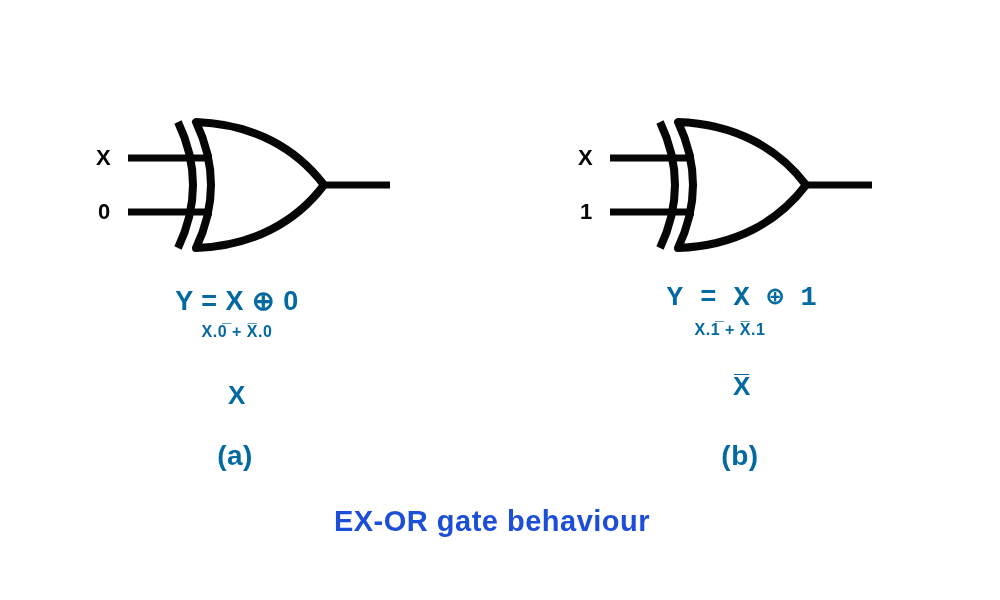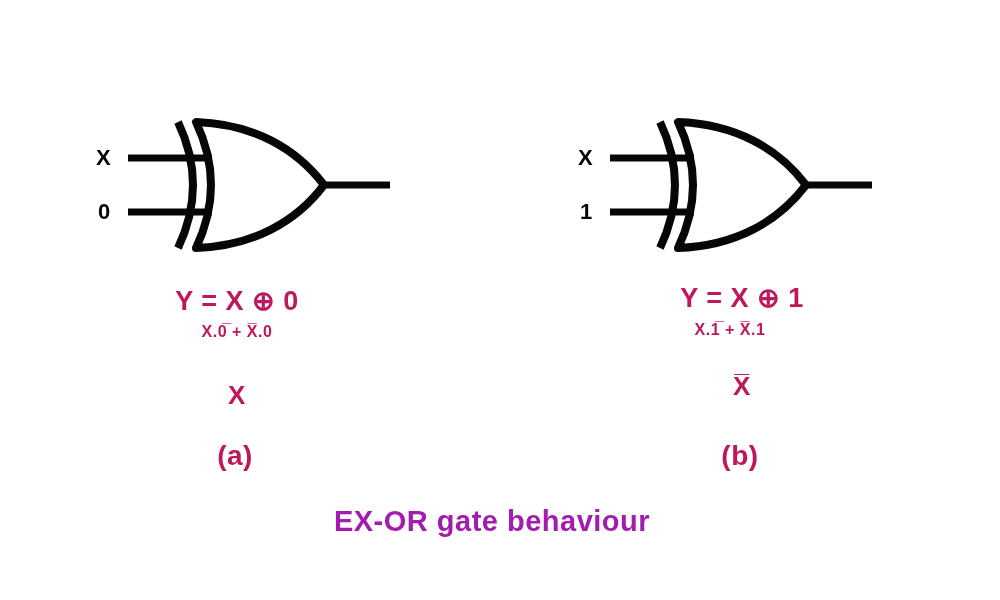--- a/index.html
+++ b/index.html
@@ -31,37 +31,37 @@
     font-size: 22px;
     font-weight: 700;
     color: #060606;
     line-height: 1;
   }
   .eq {
     position: absolute;
     width: 300px;
     text-align: center;
     font-weight: 700;
-    color: #be185d;
+    color: #0369a1;
     line-height: 1.1;
     letter-spacing: 0.5px;
   }
   .eq1 { font-size: 27px; }
   .eq2 { font-size: 16px; }
   .eq3 { font-size: 26px; }
   .fig-label { font-size: 28px; }
   .caption {
     position: absolute;
     left: 290px;
     top: 505px;
     width: 404px;
     text-align: center;
     font-size: 29px;
     font-weight: 700;
-    color: #a21caf;
+    color: #1d4ed8;
     letter-spacing: 0.5px;
   }
 </style>
 </head>
 <body>
 
 <div class="canvas">
 
   <div class="gate-block" style="left:90px; top:110px;">
     <span class="in-label" style="left:6px; top:37px;">X</span>
@@ -85,20 +85,20 @@
       <path d="M 68,12 C 125,14 168,38 196,75 C 168,112 125,136 68,138 Q 98,75 68,12 Z" fill="none" stroke="#060606" stroke-width="8" stroke-linejoin="round"></path>
       <line x1="192" y1="75" x2="262" y2="75" stroke="#060606" stroke-width="7"></line>
     </svg>
   </div>
 
   <div class="eq eq1" style="left:87px; top:287px;">Y = X ⊕ 0</div>
   <div class="eq eq2" style="left:87px; top:323px;">X.0̅ + X̅.0</div>
   <div class="eq eq3" style="left:87px; top:381px;">X</div>
   <div class="eq fig-label" style="left:85px; top:441px;">(a)</div>
 
-  <div class="eq eq1" style="left:592px; top:284px;">Y = X ⊕ 1</div>
+  <div class="eq eq1" style="left:592px; top:284px;font-family:Liberation Mono, monospace;">Y = X ⊕ 1</div>
   <div class="eq eq2" style="left:580px; top:321px;">X.1̅ + X̅.1</div>
   <div class="eq eq3" style="left:592px; top:372px;">X̅</div>
   <div class="eq fig-label" style="left:590px; top:441px;">(b)</div>
 
   <div class="caption">EX-OR gate behaviour</div>
 
 </div>
 
 </body></html>

